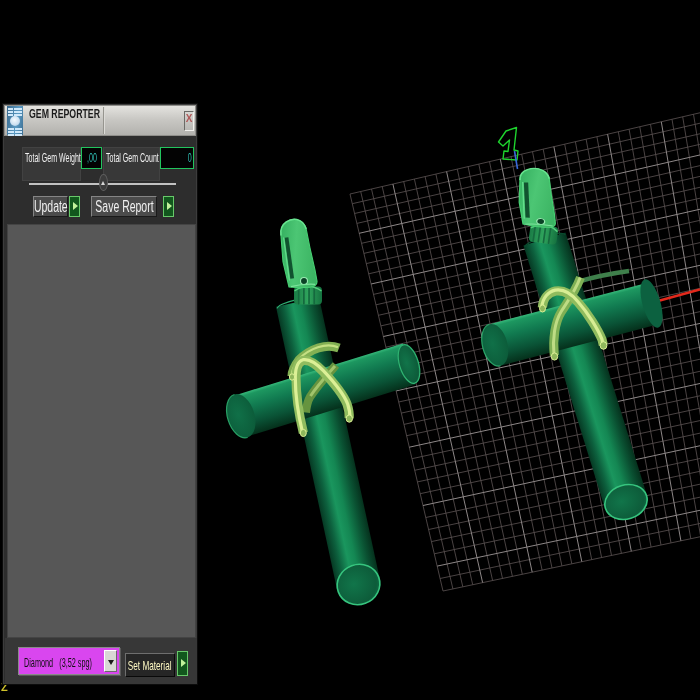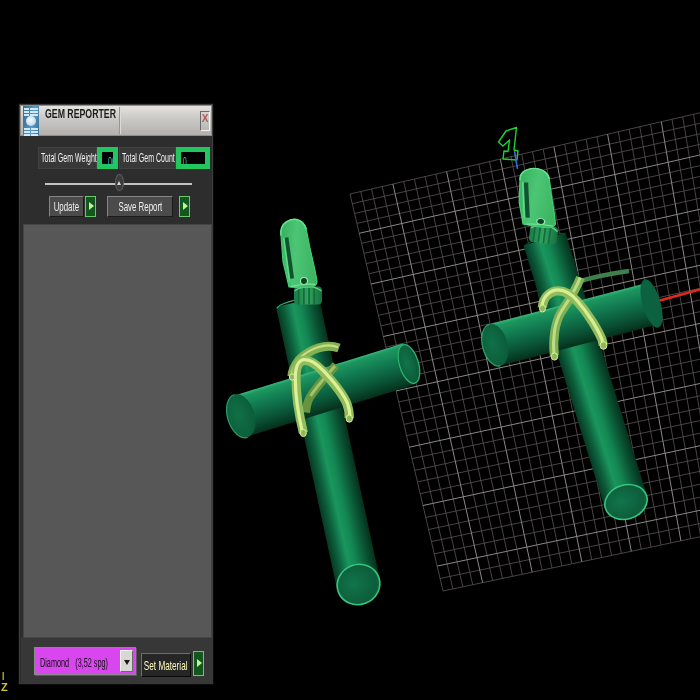--- a/index.html
+++ b/index.html
@@ -1,49 +1,49 @@
 <!DOCTYPE html>
 <html><head><meta charset="utf-8"><title>viewport</title><style>
 *{margin:0;padding:0;box-sizing:border-box}
 html,body{width:700px;height:700px;background:#000;overflow:hidden;
   font-family:"Liberation Sans",sans-serif}
 #vp{position:absolute;left:0;top:0;width:700px;height:700px}
-#win{position:absolute;left:18px;top:103px;width:196px;height:582px;
+#win{position:absolute;left:2px;top:103px;width:196px;height:582px;
   background:#2d2d2d;border:1px solid #0c0c0c;box-shadow:inset 0 0 0 1px #3c3c3c}
 #tbar{position:absolute;left:1px;top:1px;width:192px;height:31px;
   background:linear-gradient(#e4e3df,#c9c8c4 45%,#b2b1ad);border:1px solid #8f8e8a}
 #ticon{position:absolute;left:2px;top:0px;width:16px;height:29px;
   background:linear-gradient(100deg,#39688c,#5b9bc4 60%,#3d6e92)}
 #ticon i{position:absolute;background:#cfe8fa;height:2px}
 #tglobe{position:absolute;left:3px;top:10px;width:10px;height:10px;border-radius:50%;
   background:radial-gradient(circle at 45% 40%,#f4fafe,#cfe2f2 55%,#8fb8d8)}
 #ttext{position:absolute;left:24px;top:1px;font-size:12.5px;font-weight:bold;color:#1a1a1a;
   transform:scaleX(0.70);transform-origin:0 50%;white-space:nowrap}
 #tsep{position:absolute;left:98px;top:1px;width:1px;height:27px;background:#96958f;
   box-shadow:1px 0 0 #dcdbd7}
 #xbtn{position:absolute;right:1px;top:5px;width:10px;height:20px;
   border-top:1px solid #6a6a66;border-left:1px solid #6a6a66;
   border-bottom:1px solid #f2f1ed;border-right:1px solid #f2f1ed;
   color:#b05858;font-size:10px;font-weight:bold;text-align:center;line-height:13px}
-.lbl{position:absolute;top:43px;height:22px;background:#383838;border:1px solid #424242;
+.lbl{position:absolute;top:43px;height:34px;background:#383838;border:1px solid #424242;
   color:#f2f2f2;font-size:13.5px;line-height:20px;white-space:nowrap}
 .lbl span{display:inline-block;transform:scaleX(0.52);transform-origin:0 50%;padding-left:4px}
-.fld{position:absolute;top:43px;height:22px;background:#030303;border:5px solid #22c55e;
-  color:#2fbcb2;font-size:13px;line-height:20px;text-align:left;white-space:nowrap}
+.fld{position:absolute;top:43px;height:22px;background:#030303;border:1px solid #22c55e;
+  color:#2fbcb2;font-size:13px;line-height:20px;text-align:right;white-space:nowrap}
 .fld span{display:inline-block;transform:scaleX(0.55);transform-origin:50% 50%}
 #track{position:absolute;left:26px;top:79px;width:147px;height:1.5px;background:#c2c2c2}
 #thumb{position:absolute;left:96px;top:70px;width:8.6px;height:17.4px;border-radius:50%;
   background:#3c3c3c;border:1px solid #5d5d5d}
 #thumb:after{content:"";position:absolute;left:1.1px;top:5.5px;
   border-left:2.6px solid transparent;border-right:2.6px solid transparent;
   border-bottom:4.2px solid #d6d6d6}
 .btn{position:absolute;top:92px;height:21px;background:#4b4b4b;
   border-top:1px solid #858585;border-left:1px solid #858585;
   border-bottom:1px solid #1a1a1a;border-right:1px solid #1a1a1a;
-  color:#f0f0f0;font-size:12px;white-space:nowrap;
+  color:#f0f0f0;font-size:16px;white-space:nowrap;
   display:flex;align-items:center;justify-content:center}
 .btn span{display:inline-block;transform:scaleX(0.655);transform-origin:50% 50%}
 .garr{position:absolute;width:11px;background:#12571d;border:1px solid #67c969}
 .garr:after{content:"";position:absolute;left:2.5px;top:50%;margin-top:-4.5px;
   border-top:4.5px solid transparent;border-bottom:4.5px solid transparent;
   border-left:5px solid #c2f39b}
 #body{position:absolute;left:4px;top:120px;width:189px;height:414px;background:#575757;
   border:1px solid #444}
 #combo{position:absolute;left:15px;top:543px;width:102px;height:28px;background:#d946ef;
   border:1px solid #8a8a8a;box-shadow:1px 1px 0 #5a5a5a}

